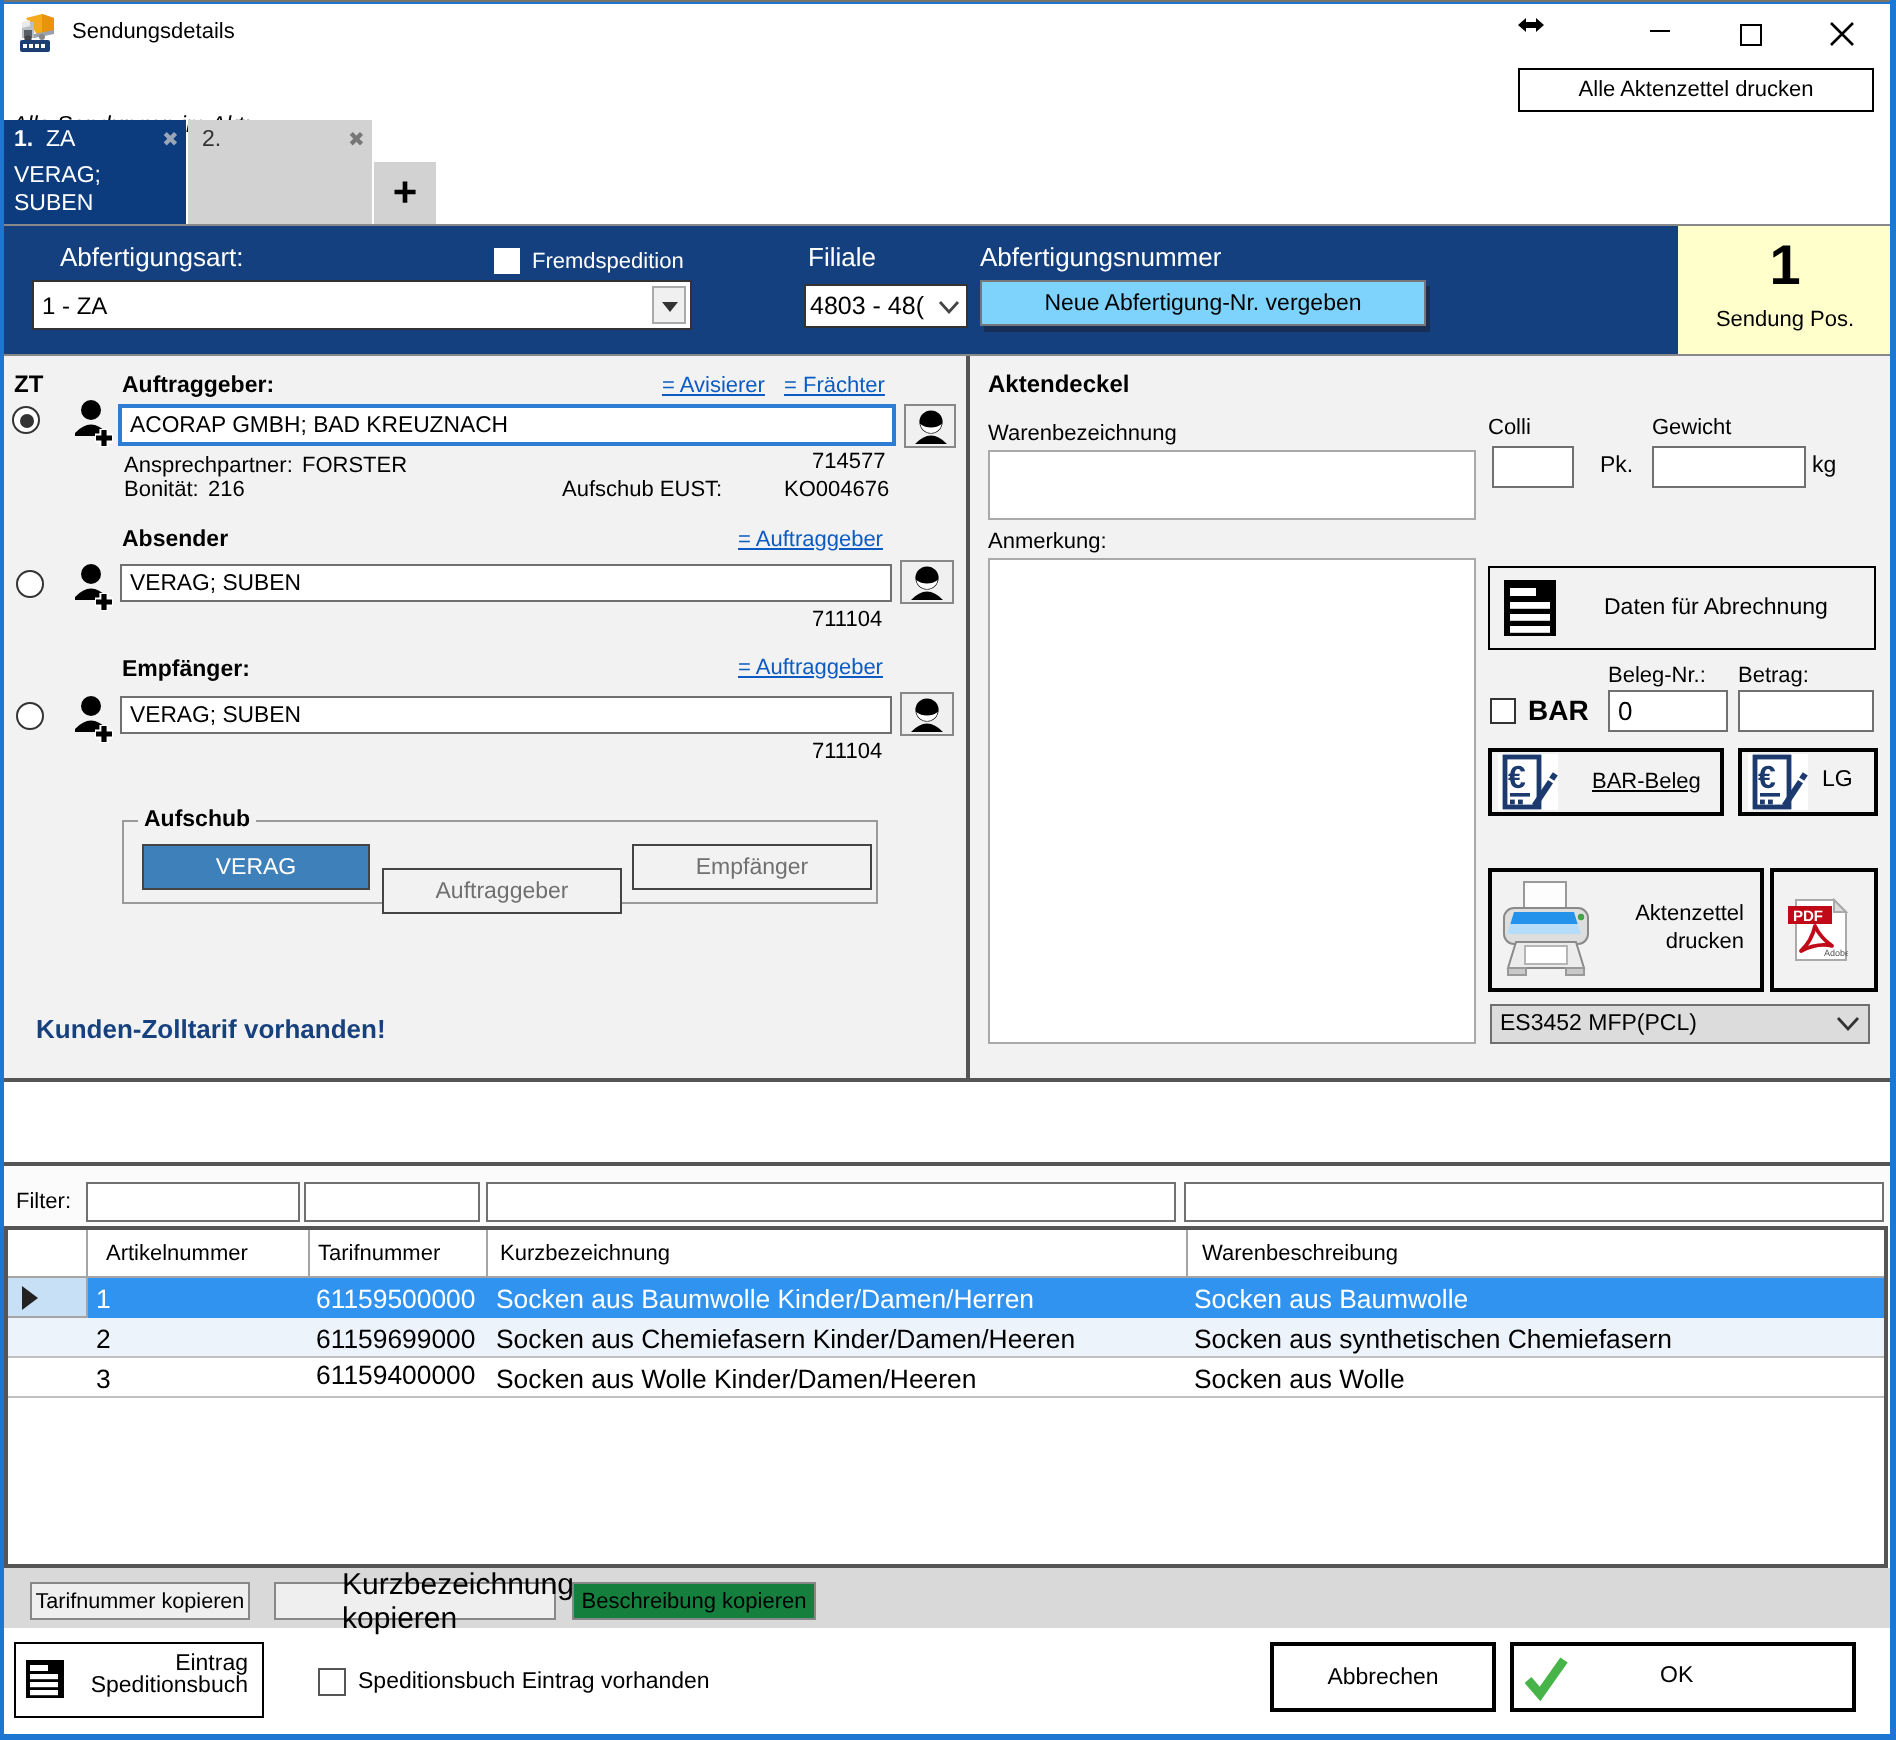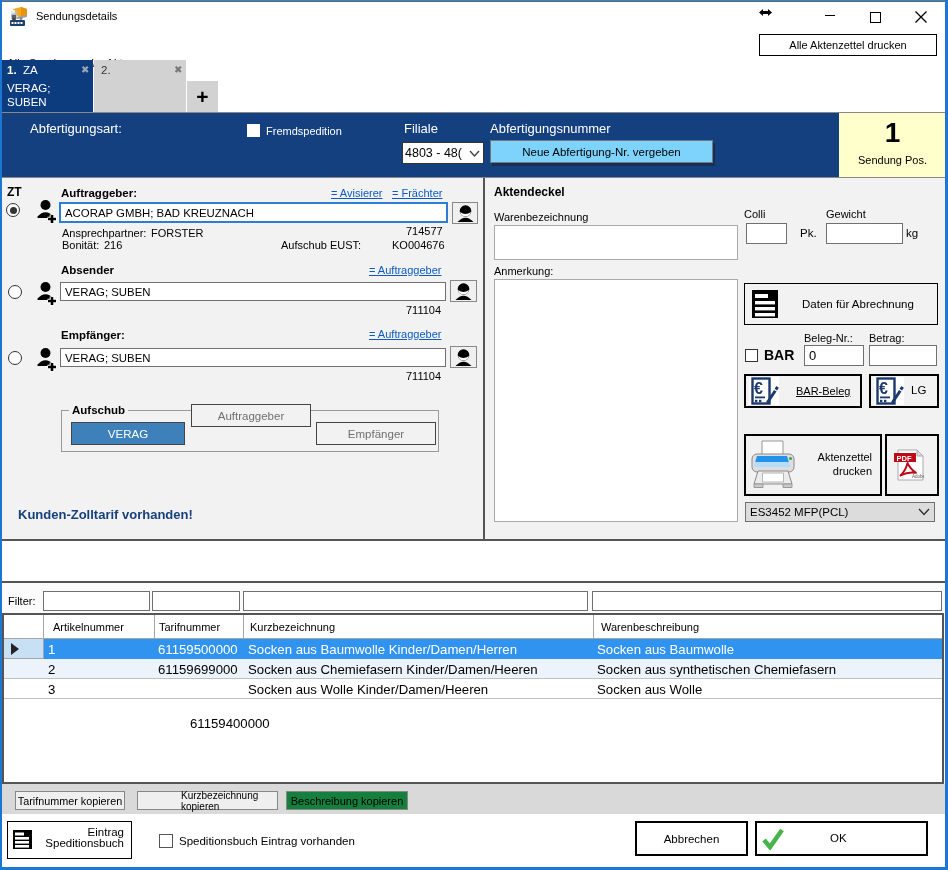--- a/index.html
+++ b/index.html
@@ -54,20 +54,24 @@
   <div class="lbl w" style="left:5px;top:36px;">SUBEN</div>
 </div>
 <div class="abs" style="left:94px;top:60px;width:92px;height:53px;background:#d2d2d2;">
   <div class="lbl" style="left:7px;top:4px;color:#333;">2.</div>
   <div class="lbl" style="left:80px;top:4px;color:#777;font-size:10px;">✖</div>
 </div>
 <div class="abs" style="left:187px;top:81px;width:31px;height:32px;background:#d2d2d2;display:flex;align-items:center;justify-content:center;font-size:21px;font-weight:bold;">+</div>
 
 <div class="abs" style="left:2px;top:112px;width:944px;height:66px;background:#14407f;border-top:1px solid #888;border-bottom:1px solid #888;">
   <div class="lbl w" style="left:28px;top:8px;font-size:13px;">Abfertigungsart:</div>
+  <div class="inp" style="left:14px;top:27px;width:330px;height:25px;border-color:#333;font-size:12px;">1 - ZA
+    <div class="abs" style="right:2px;top:2px;width:17px;height:19px;background:#f0f0f0;border:1px solid #aaa;"></div>
+    <div class="abs" style="right:6px;top:10px;width:0;height:0;border-left:4px solid transparent;border-right:4px solid transparent;border-top:5px solid #333;"></div>
+  </div>
   <div class="abs" style="left:245px;top:11px;width:13px;height:13px;background:#fff;"></div>
   <div class="lbl w s11" style="left:264px;top:12px;">Fremdspedition</div>
   <div class="lbl w" style="left:402px;top:8px;font-size:13px;">Filiale</div>
   <div class="inp" style="left:400px;top:29px;width:82px;height:22px;border-color:#333;font-size:12.5px;padding:0 2px;">4803 - 48(
     <svg class="abs" style="right:3px;top:7px;" width="11" height="8" viewBox="0 0 11 8">
         <path d="M1 1 L5.5 6 L10 1" stroke="#444" stroke-width="1.4" fill="none"></path>
       </svg>
   </div>
   <div class="lbl w" style="left:488px;top:8px;font-size:13px;">Abfertigungsnummer</div>
   <div class="abs" style="left:488px;top:27px;width:223px;height:23px;background:#7dd3fc;border:1px solid #777;box-shadow:2px 3px 0 rgba(25,30,45,.5);display:flex;align-items:center;justify-content:center;font-size:11.5px;">Neue Abfertigung-Nr. vergeben</div>
@@ -144,21 +148,21 @@
       <circle cx="9.5" cy="6" r="5.8" fill="#000"></circle>
       <path d="M4.1 7.0 A 9 9 0 0 0 14.9 7.0 A 5.5 5.5 0 0 1 4.1 7.0 Z" fill="#fff"></path>
       <path d="M1.5 17 q8 -8.5 16 0 z" fill="#000"></path>
     </svg>
 </div>
 <div class="lbl s11" style="left:406px;top:370px;">711104</div>
 
 <div class="abs" style="left:61px;top:410px;width:378px;height:42px;border:1px solid #9a9a9a;"></div>
 <div class="lbl b" style="left:69px;top:404px;background:#f2f2f2;padding:0 3px;">Aufschub</div>
 <div class="abs" style="left:71px;top:422px;width:114px;height:23px;background:#3e81ba;border:1px solid #444;display:flex;align-items:center;justify-content:center;color:#fff;font-size:11.5px;">VERAG</div>
-<div class="abs" style="left:191px;top:404px;width:120px;height:23px;background:#f2f2f2;border:1px solid #444;display:flex;align-items:center;justify-content:center;color:#707070;font-size:11.5px;">Auftraggeber</div>
+<div class="abs" style="left:191px;top:434px;width:120px;height:23px;background:#f2f2f2;border:1px solid #444;display:flex;align-items:center;justify-content:center;color:#707070;font-size:11.5px;">Auftraggeber</div>
 <div class="abs" style="left:316px;top:422px;width:120px;height:23px;background:#f2f2f2;border:1px solid #444;display:flex;align-items:center;justify-content:center;color:#707070;font-size:11.5px;">Empfänger</div>
 
 <div class="lbl b" style="left:18px;top:507px;font-size:13px;color:#16417e;">Kunden-Zolltarif vorhanden!</div>
 
 <div class="lbl b" style="left:494px;top:185px;font-size:12px;">Aktendeckel</div>
 <div class="lbl s11" style="left:494px;top:211px;">Warenbezeichnung</div>
 <div class="inp" style="left:494px;top:225px;width:244px;height:35px;border-color:#a9a9a9;"></div>
 <div class="lbl s11" style="left:744px;top:208px;">Colli</div>
 <div class="inp" style="left:746px;top:223px;width:41px;height:21px;"></div>
 <div class="lbl" style="left:800px;top:227px;">Pk.</div>
@@ -266,27 +270,27 @@
 <div class="cell w" style="left:158px;top:642px;">61159500000</div>
 <div class="cell w" style="left:248px;top:642px;">Socken aus Baumwolle Kinder/Damen/Herren</div>
 <div class="cell w" style="left:597px;top:642px;">Socken aus Baumwolle</div>
 <div class="abs" style="left:4px;top:659px;width:938px;height:20px;background:#edf3fb;border-bottom:1px solid #c0c0c0;"></div>
 <div class="cell" style="left:48px;top:662px;">2</div>
 <div class="cell" style="left:158px;top:662px;">61159699000</div>
 <div class="cell" style="left:248px;top:662px;width:344px;overflow:hidden;">Socken aus Chemiefasern Kinder/Damen/Heeren</div>
 <div class="cell" style="left:597px;top:662px;">Socken aus synthetischen Chemiefasern</div>
 <div class="abs" style="left:4px;top:679px;width:938px;height:20px;background:#fff;border-bottom:1px solid #c0c0c0;"></div>
 <div class="cell" style="left:48px;top:682px;">3</div>
-<div class="cell" style="left:158px;top:716px;margin-left:32px;">61159400000</div>
+<div class="cell" style="left:158px;top:680px;">61159400000</div>
 <div class="cell" style="left:248px;top:682px;">Socken aus Wolle Kinder/Damen/Heeren</div>
 <div class="cell" style="left:597px;top:682px;">Socken aus Wolle</div>
 
 <div class="abs" style="left:2px;top:784px;width:944px;height:30px;background:#d9d9d9;"></div>
 <div class="abs" style="left:15px;top:791px;width:110px;height:19px;background:#efefef;border:1px solid #888;display:flex;align-items:center;justify-content:center;font-size:10.8px;">Tarifnummer kopieren</div>
-<div class="abs" style="left:137px;top:791px;width:141px;height:19px;background:#efefef;border:1px solid #888;display:flex;align-items:center;justify-content:center;font-size:10px;padding-left:43px;">Kurzbezeichnung kopieren</div>
+<div class="abs" style="left:137px;top:791px;width:141px;height:19px;background:#efefef;border:1px solid #888;display:flex;align-items:center;justify-content:center;font-size:15px;padding-left:43px;">Kurzbezeichnung kopieren</div>
 <div class="abs" style="left:286px;top:791px;width:122px;height:19px;background:#15803d;border:1px solid #888;display:flex;align-items:center;justify-content:center;font-size:11px;">Beschreibung kopieren</div>
 
 <div class="abs" style="left:7px;top:821px;width:125px;height:38px;background:#fff;border:1px solid #000;"></div>
 <svg class="abs" style="left:13px;top:830px;" width="19" height="19" viewBox="0 0 19 19">
   <rect width="19" height="19" fill="#000"></rect>
   <rect x="2" y="2.5" width="9" height="3" fill="#fff"></rect>
   <rect x="2" y="7" width="14" height="2.6" fill="#fff"></rect>
   <rect x="2" y="11" width="14" height="2.6" fill="#fff"></rect>
   <rect x="2" y="15" width="14" height="2.6" fill="#fff"></rect>
 </svg>

